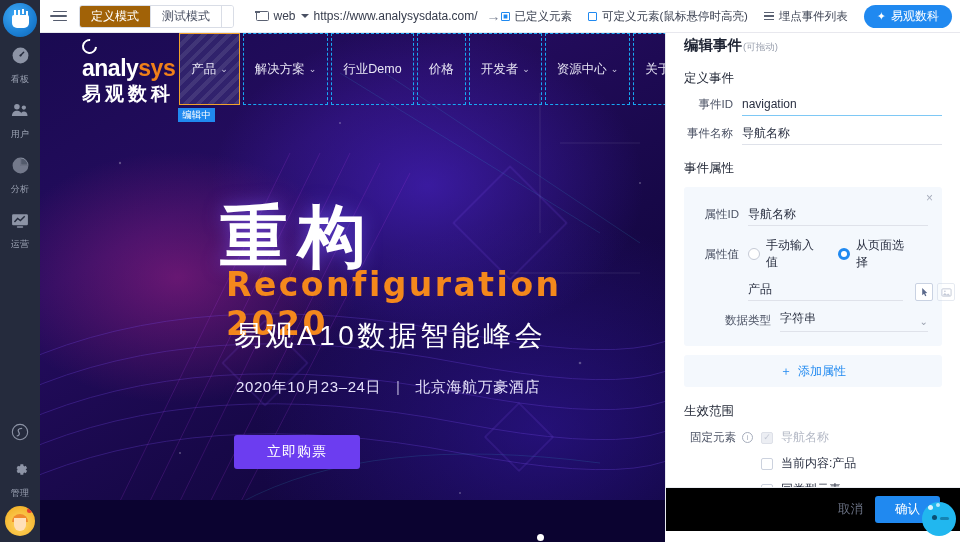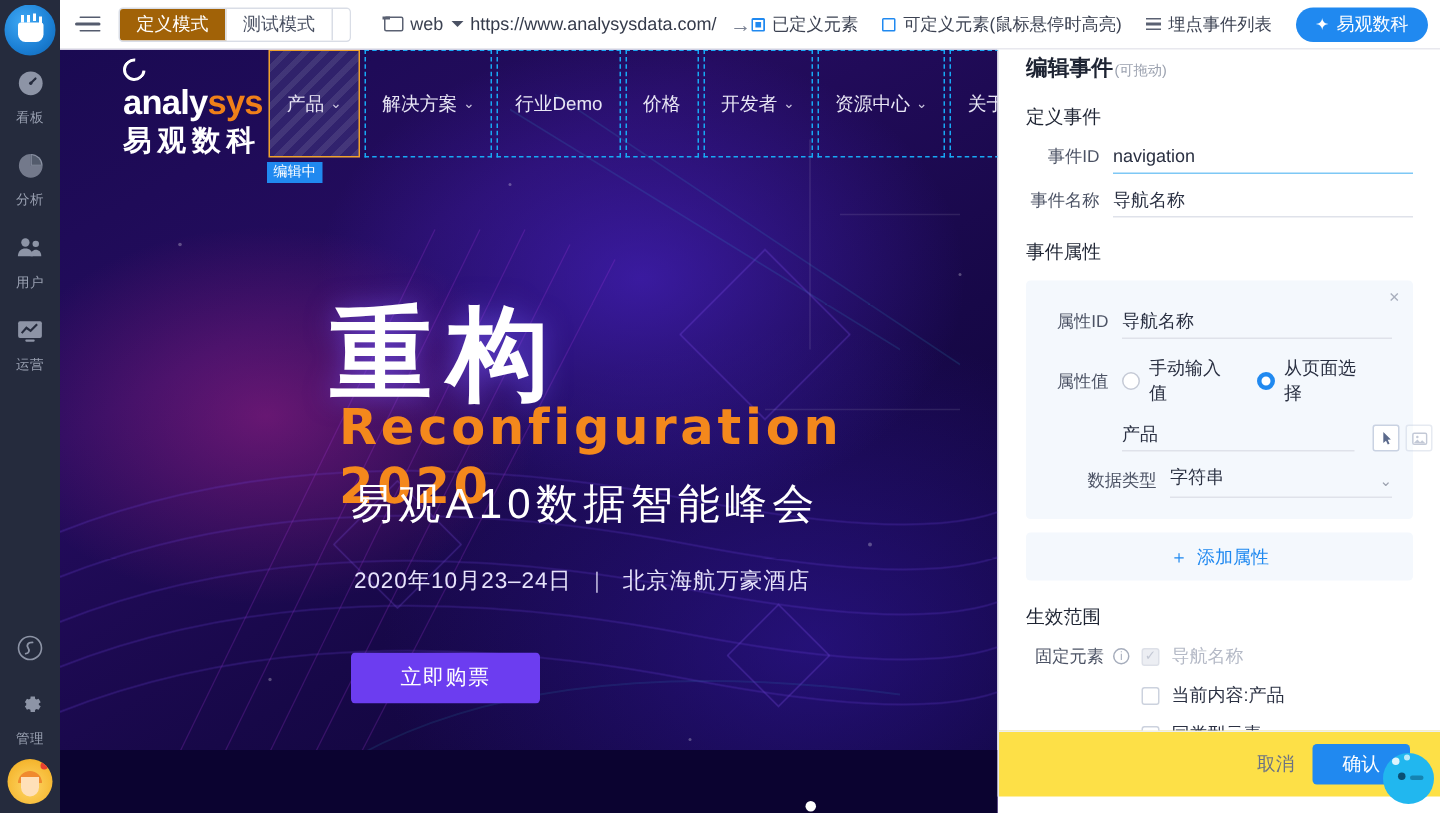--- a/index.html
+++ b/index.html
@@ -235,21 +235,21 @@
   .cbox { width:12px;height:12px;border:1.3px solid #ccd2de;border-radius:2px;background:#fff;flex:none;
      display:flex;align-items:center;justify-content:center;}
   .cbox.disabled { background:#eceef3; border-color:#dde0e8; }
   .cbox.disabled::after { content:"✓"; color:#c3c8d4; font-size:9px; line-height:1; }
   .chktxt { font-size:12px; color:#2a3042; margin-left:8px; }
   .chktxt.dim { color:#b4b9c6; }
   .indent { padding-left:77px; }
 
   .panel-footer {
     height:44px; border-top:1px solid #eceef3; display:flex; align-items:center;
-    justify-content:flex-end; gap:12px; padding-right:20px; background:#fde047;
+    justify-content:flex-end; gap:12px; padding-right:20px; background:#000000;
   }
   .btn-cancel { font-size:12.5px; color:#6b7284; cursor:pointer; }
   .btn-ok {
     background:#2089f0; color:#fff; font-size:12.5px; border-radius:3px;
     padding:5px 20px; cursor:pointer;
   }
   .panel-sb {
     position:absolute; right:2px; top:6px; width:6px; height:509px;
     background:#fafbfc; border-left:1px solid #f0f1f4;
   }
@@ -276,37 +276,37 @@
     <div class="rail-item">
       <svg class="ic" width="19" height="19" viewBox="0 0 24 24">
         <circle cx="12" cy="12" r="10" fill="#8d94a6"></circle>
         <path d="M12 12 L16 8" stroke="#252b3d" stroke-width="1.8" stroke-linecap="round"></path>
         <circle cx="12" cy="12" r="1.4" fill="#252b3d"></circle>
       </svg>
       <span class="lbl">看板</span>
     </div>
 
     <div class="rail-item">
+      <svg class="ic" width="20" height="19" viewBox="0 0 26 24">
+        <circle cx="9" cy="7" r="3.6" fill="#8d94a6"></circle>
+        <path d="M2.5 19 C2.5 14.5 5.5 12.2 9 12.2 C12.5 12.2 15.5 14.5 15.5 19 Z" fill="#8d94a6"></path>
+        <circle cx="18" cy="8.2" r="2.8" fill="#8d94a6"></circle>
+        <path d="M13.5 19 C13.8 15 15.6 13.2 18 13.2 C20.6 13.2 22.8 15 22.8 19 Z" fill="#8d94a6"></path>
+      </svg>
+      <span class="lbl">用户</span>
+    </div>
+
+    <div class="rail-item">
       <svg class="ic" width="19" height="19" viewBox="0 0 24 24">
         <path d="M12 2 A10 10 0 0 1 22 12 L12 12 Z" fill="#8d94a6"></path>
         <path d="M12 12 L22 12 A10 10 0 1 1 12 2 Z" fill="#8d94a6" opacity=".75"></path>
         <path d="M12 2 A10 10 0 0 1 22 12 L12 12 Z" fill="#252b3d" opacity=".0"></path>
         <path d="M12.8 3 A9 9 0 0 1 21 11.2 L12.8 11.2 Z" fill="#252b3d" opacity=".55"></path>
       </svg>
       <span class="lbl">分析</span>
-    </div>
-
-    <div class="rail-item">
-      <svg class="ic" width="20" height="19" viewBox="0 0 26 24">
-        <circle cx="9" cy="7" r="3.6" fill="#8d94a6"></circle>
-        <path d="M2.5 19 C2.5 14.5 5.5 12.2 9 12.2 C12.5 12.2 15.5 14.5 15.5 19 Z" fill="#8d94a6"></path>
-        <circle cx="18" cy="8.2" r="2.8" fill="#8d94a6"></circle>
-        <path d="M13.5 19 C13.8 15 15.6 13.2 18 13.2 C20.6 13.2 22.8 15 22.8 19 Z" fill="#8d94a6"></path>
-      </svg>
-      <span class="lbl">用户</span>
     </div>
 
     <div class="rail-item">
       <svg class="ic" width="20" height="19" viewBox="0 0 24 24">
         <rect x="2" y="4" width="20" height="14" rx="1.6" fill="#8d94a6"></rect>
         <polyline points="5,14 9,9.5 12.5,12 18,6.5" fill="none" stroke="#252b3d" stroke-width="1.8"></polyline>
         <rect x="8" y="19.4" width="8" height="1.8" rx=".9" fill="#8d94a6"></rect>
       </svg>
       <span class="lbl">运营</span>
     </div>

